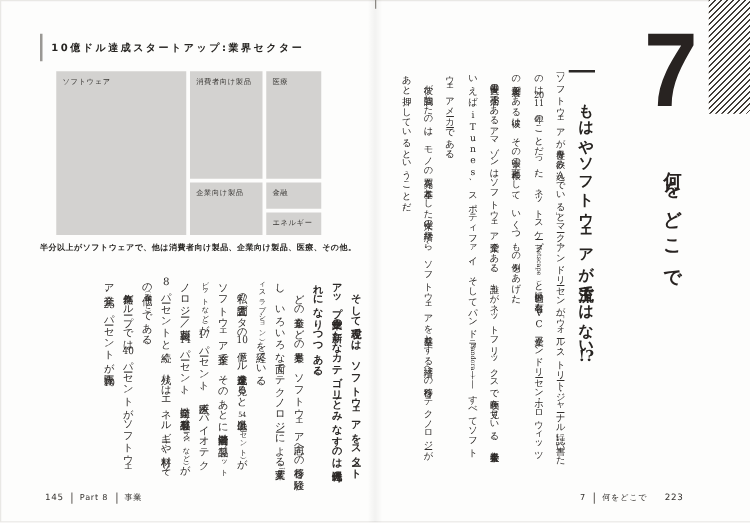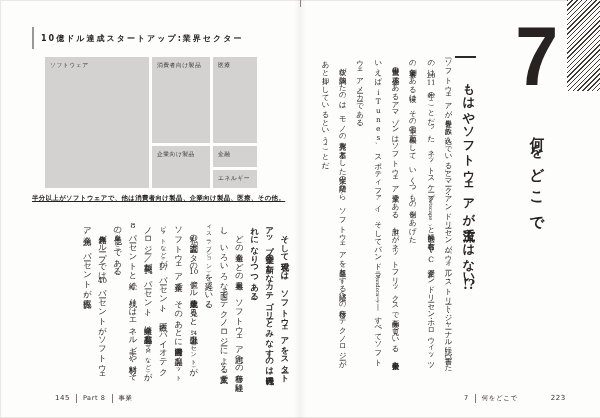--- a/index.html
+++ b/index.html
@@ -41,21 +41,20 @@
   .tm-consumer{left:107px;top:0;width:58px;height:86px;}
   .tm-medical{left:168px;top:0;width:44px;height:86px;}
   .tm-enterprise{left:107px;top:89px;width:58px;height:42px;}
   .tm-finance{left:168px;top:89px;width:44px;height:21px;}
   .tm-energy{left:168px;top:113px;width:44px;height:18px;}
   .fig-caption{
     position:absolute;left:32px;top:194px;width:240px;
     font-family:"DejaVu Sans","Liberation Sans",sans-serif;
     font-size:6.4px;font-weight:bold;color:#262421;letter-spacing:0.4px;
     white-space:nowrap;
-    text-decoration:underline;
   }
 
   
   .vtext{
     writing-mode:vertical-rl;text-orientation:mixed;
     position:absolute;
     line-break:strict;
   }
   .vtext p{margin:0;padding:0;text-indent:1em;}
   .vtext p.no-indent{text-indent:0;}
@@ -100,21 +99,21 @@
   
   .footer{
     position:absolute;top:392px;height:12px;
     display:flex;align-items:center;
     font-family:"DejaVu Sans","Liberation Sans",sans-serif;
     font-size:6.5px;color:#33302d;letter-spacing:0.6px;
     white-space:nowrap;
   }
   .footer-left{left:36px;}
   .footer-right{left:464px;}
-  .footer .num{font-size:7px;letter-spacing:0.5px;margin-left:19px;}
+  .footer .num{font-size:7px;letter-spacing:0.5px;}
   .footer .sep{width:1px;height:9px;background:#7d7a76;margin:0 6px;}
   .footer .gap{width:14px;}
 </style>
 </head>
 <body>
 
 <div class="spread">
 
   <div>
     <div class="fig-title-bar"></div>

